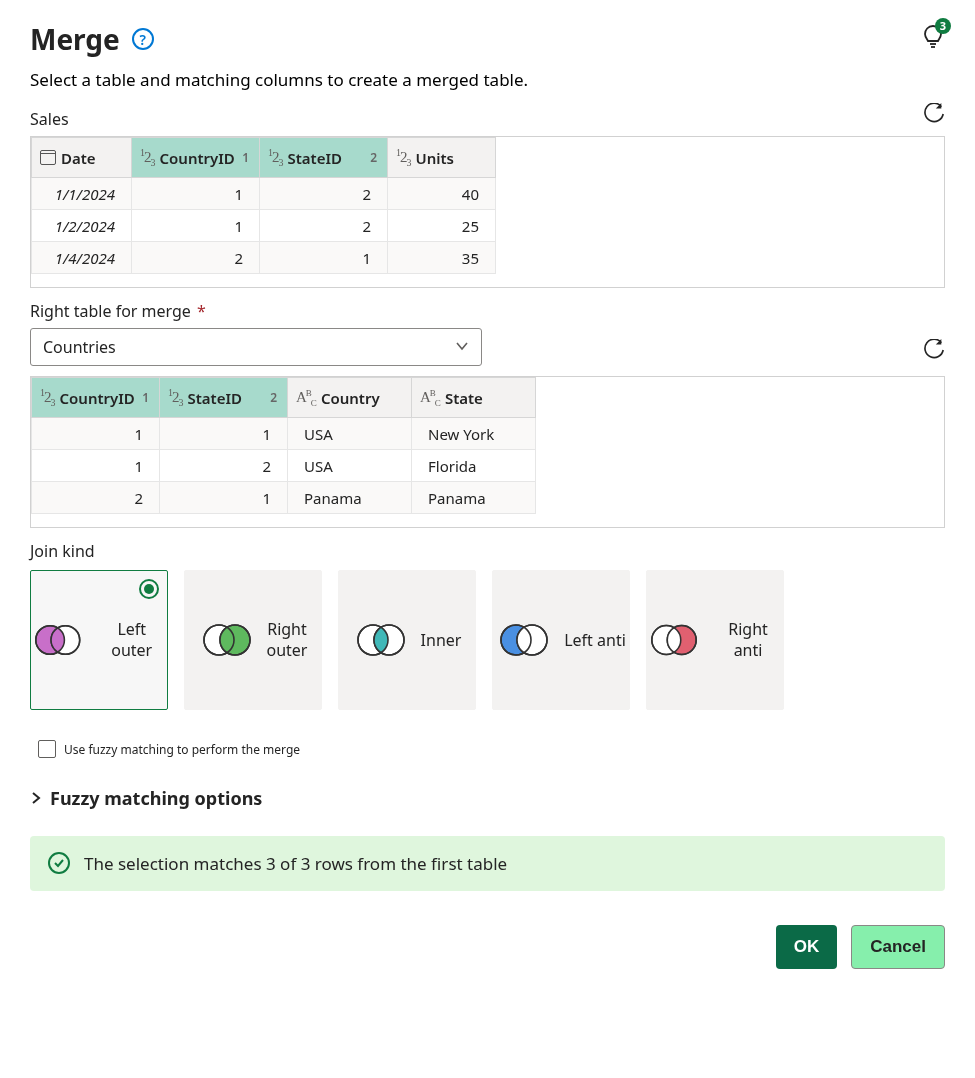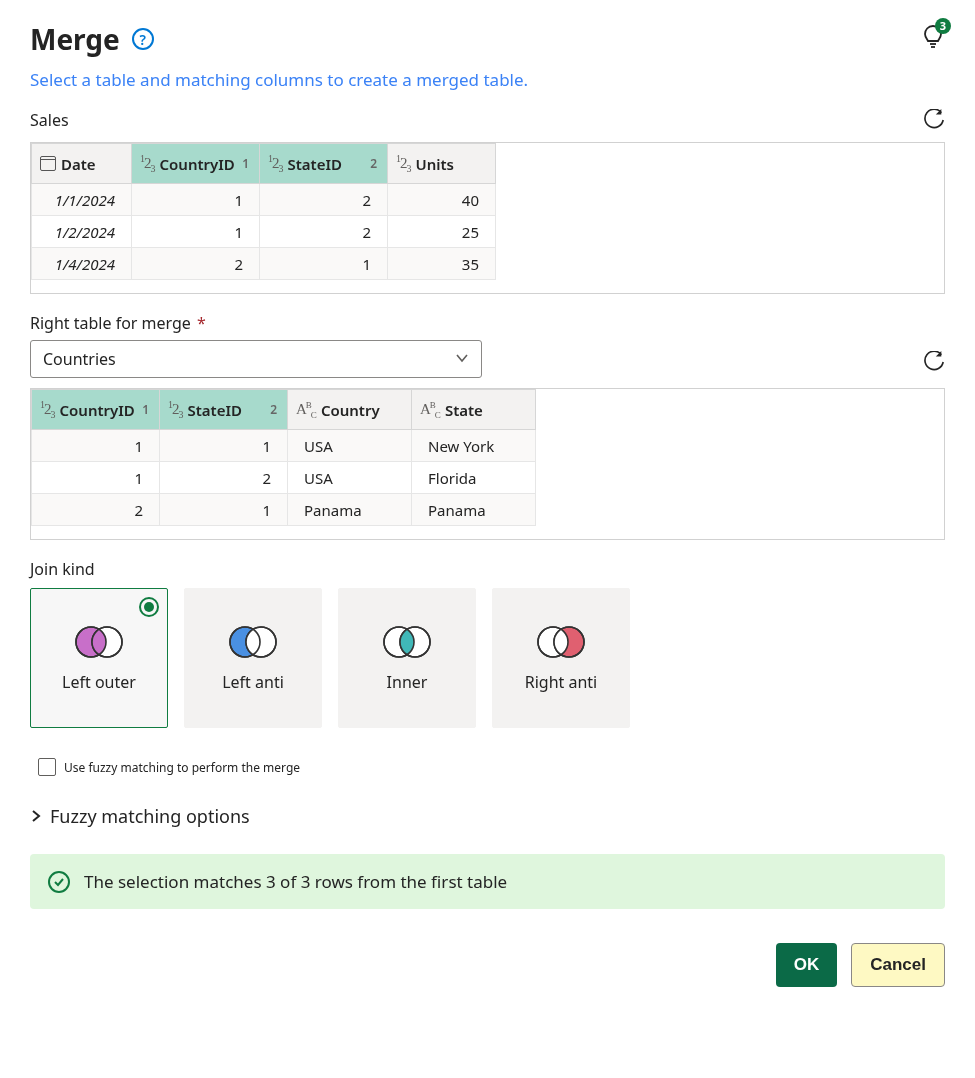--- a/index.html
+++ b/index.html
@@ -18,22 +18,22 @@
       display: flex; align-items: center; justify-content: center;
       color: #0078d4; font-size: 14px; font-weight: 600; cursor: pointer;
     }
     .tips-icon { position: relative; cursor: pointer; }
     .tips-badge {
       position: absolute; top: -6px; right: -6px;
       background: #107c41; color: #fff; border-radius: 50%;
       width: 16px; height: 16px; font-size: 11px; font-weight: 700;
       display: flex; align-items: center; justify-content: center;
     }
-    .subtitle { font-size: 17px; margin-top: 10px; color: #3b82f6;}
-    .section-label { font-size: 16px; margin-top: 18px; margin-bottom: 6px; display: flex; justify-content: space-between; align-items:flex-start;}
+    .subtitle { font-size: 17px; margin-top: 10px; color: #000000;}
+    .section-label { font-size: 16px; margin-top: 12px; margin-bottom: 6px; display: flex; justify-content: space-between; align-items:flex-end;}
     .req { color: #a4262c; margin-left: 2px;}
     .refresh { cursor: pointer; }
     .table-box { border: 1px solid #d1d1d1; }
     .table-scroll { min-height: 150px; background:#fff;}
     table { border-collapse: collapse; font-size: 15px; }
     th {
       background: #f3f2f1; border: 1px solid #d6d6d6;
       padding: 0 8px; height: 40px; text-align: left; font-weight: 600;
       position: relative;
     }
@@ -59,44 +59,44 @@
     .col-txt{width:124px;}
     .dropdown {
       width: 452px; height: 38px; border: 1px solid #8a8886; border-radius: 3px;
       display: flex; align-items: center; justify-content: space-between;
       padding: 4px 12px; font-size: 16px; margin-bottom: 10px; cursor: pointer; background:#fff;
     }
     .chev-down { color:#605e5c; }
     .join-grid { display: flex; gap: 16px; margin-top: 8px; }
     .join-card {
       width: 138px; height: 140px; background: #f3f2f1; border: 1px solid #f3f2f1;
-      display: flex; flex-direction: column; align-items: center; justify-content: center;
+      display: flex; flex-direction: row; align-items: center; justify-content: center;
       gap: 12px; cursor: pointer; position: relative; border-radius:2px;
     }
     .join-card.selected { border: 1px solid #107c41; background:#f7f7f7; }
     .radio-dot {
       position: absolute; top: 8px; right: 8px; width: 20px; height: 20px;
       border: 2px solid #107c41; border-radius: 50%;
       display: flex; align-items: center; justify-content: center;
     }
     .radio-dot::after { content:""; width:10px; height:10px; background:#107c41; border-radius:50%; }
     .join-label { font-size: 16px; text-align:center; line-height:1.3;}
     .fuzzy-row { display:flex; align-items:center; gap:8px; margin-top:30px; margin-left:8px; font-size:12px;}
     .checkbox { width:18px; height:18px; border:1.5px solid #605e5c; border-radius:2px; cursor:pointer;}
-    .expander { display:flex; align-items:center; gap:8px; margin-top:28px; font-size:18px; font-weight:400; cursor:pointer;}
+    .expander { display:flex; align-items:center; gap:8px; margin-top:28px; font-size:18px; font-weight:700; cursor:pointer;}
     .expander .arrow{font-size:14px;}
     .status-bar {
       margin-top: 26px; background:#dff6dd; border-radius:4px;
-      display:flex; align-items:center; gap:14px; padding:16px 18px; font-size:17px;
+      display:flex; gap:14px; padding:16px 18px; font-size:17px;
     }
     .check-circle{width:22px;height:22px;border:2px solid #107c41;border-radius:50%;display:flex;align-items:center;justify-content:center;color:#107c41;}
     .btn-row { display:flex; justify-content:flex-end; gap:14px; margin-top:34px;}
     .btn { height:44px; padding:0 18px; font-size:17px; border-radius:4px; cursor:pointer; font-weight:600;}
     .btn-primary { background:#0b6a47; color:#fff; border:none;}
-    .btn-secondary { background:#fef9c3; color:#242424; border:1px solid #8a8886;}
+    .btn-secondary { background:#86efac; color:#242424; border:1px solid #8a8886;}
   </style>
 </head>
 <body>
 
 <div class="hdr-row">
   <div class="title-wrap">
     <h1>Merge</h1>
     <div class="help-icon">?</div>
   </div>
   <div class="tips-icon">
@@ -274,46 +274,61 @@
         <circle cx="36" cy="18" r="15" fill="#fff" stroke="#333" stroke-width="1.6"></circle>
         <circle cx="36" cy="18" r="15" fill="#c86fc9" clip-path="url(#clLeftouter)"></circle>
         <circle cx="20" cy="18" r="15" fill="none" stroke="#333" stroke-width="1.6"></circle>
         <circle cx="36" cy="18" r="15" fill="none" stroke="#333" stroke-width="1.6"></circle>
       </svg>
       <div class="join-label">Left outer</div>
     </div>
     <div class="join-card">
       <svg width="56" height="36" viewBox="0 0 56 36">
         <defs>
+          <clipPath id="clRightouter">
+            <circle cx="20" cy="18" r="15"></circle>
+          </clipPath>
+        </defs>
+        <circle cx="20" cy="18" r="15" fill="#fff" stroke="#333" stroke-width="1.6"></circle>
+        <circle cx="36" cy="18" r="15" fill="#5eb95e" stroke="#333" stroke-width="1.6"></circle>
+        <circle cx="36" cy="18" r="15" fill="#5eb95e" clip-path="url(#clRightouter)"></circle>
+        <circle cx="20" cy="18" r="15" fill="none" stroke="#333" stroke-width="1.6"></circle>
+        <circle cx="36" cy="18" r="15" fill="none" stroke="#333" stroke-width="1.6"></circle>
+      </svg>
+      <div class="join-label">Right<br>outer</div>
+    </div>
+    <div class="join-card">
+      <svg width="56" height="36" viewBox="0 0 56 36">
+        <defs>
+          <clipPath id="clInner">
+            <circle cx="20" cy="18" r="15"></circle>
+          </clipPath>
+        </defs>
+        <circle cx="20" cy="18" r="15" fill="#fff" stroke="#333" stroke-width="1.6"></circle>
+        <circle cx="36" cy="18" r="15" fill="#fff" stroke="#333" stroke-width="1.6"></circle>
+        <circle cx="36" cy="18" r="15" fill="#40b8b8" clip-path="url(#clInner)"></circle>
+        <circle cx="20" cy="18" r="15" fill="none" stroke="#333" stroke-width="1.6"></circle>
+        <circle cx="36" cy="18" r="15" fill="none" stroke="#333" stroke-width="1.6"></circle>
+      </svg>
+      <div class="join-label">Inner</div>
+    </div>
+    <div class="join-card">
+      <svg width="56" height="36" viewBox="0 0 56 36">
+        <defs>
           <clipPath id="clLeftanti">
             <circle cx="20" cy="18" r="15"></circle>
           </clipPath>
         </defs>
         <circle cx="20" cy="18" r="15" fill="#4a90e2" stroke="#333" stroke-width="1.6"></circle>
         <circle cx="36" cy="18" r="15" fill="#fff" stroke="#333" stroke-width="1.6"></circle>
         <circle cx="36" cy="18" r="15" fill="#fff" clip-path="url(#clLeftanti)"></circle>
         <circle cx="20" cy="18" r="15" fill="none" stroke="#333" stroke-width="1.6"></circle>
         <circle cx="36" cy="18" r="15" fill="none" stroke="#333" stroke-width="1.6"></circle>
       </svg>
       <div class="join-label">Left anti</div>
-    </div>
-    <div class="join-card">
-      <svg width="56" height="36" viewBox="0 0 56 36">
-        <defs>
-          <clipPath id="clInner">
-            <circle cx="20" cy="18" r="15"></circle>
-          </clipPath>
-        </defs>
-        <circle cx="20" cy="18" r="15" fill="#fff" stroke="#333" stroke-width="1.6"></circle>
-        <circle cx="36" cy="18" r="15" fill="#fff" stroke="#333" stroke-width="1.6"></circle>
-        <circle cx="36" cy="18" r="15" fill="#40b8b8" clip-path="url(#clInner)"></circle>
-        <circle cx="20" cy="18" r="15" fill="none" stroke="#333" stroke-width="1.6"></circle>
-        <circle cx="36" cy="18" r="15" fill="none" stroke="#333" stroke-width="1.6"></circle>
-      </svg>
-      <div class="join-label">Inner</div>
     </div>
     <div class="join-card">
       <svg width="56" height="36" viewBox="0 0 56 36">
         <defs>
           <clipPath id="clRightanti">
             <circle cx="20" cy="18" r="15"></circle>
           </clipPath>
         </defs>
         <circle cx="20" cy="18" r="15" fill="#fff" stroke="#333" stroke-width="1.6"></circle>
         <circle cx="36" cy="18" r="15" fill="#e06070" stroke="#333" stroke-width="1.6"></circle>

